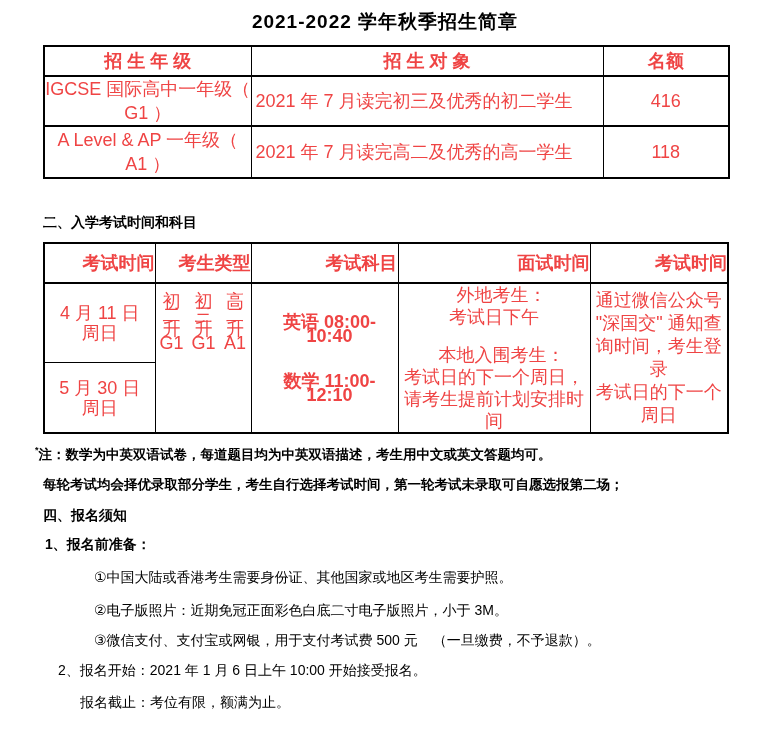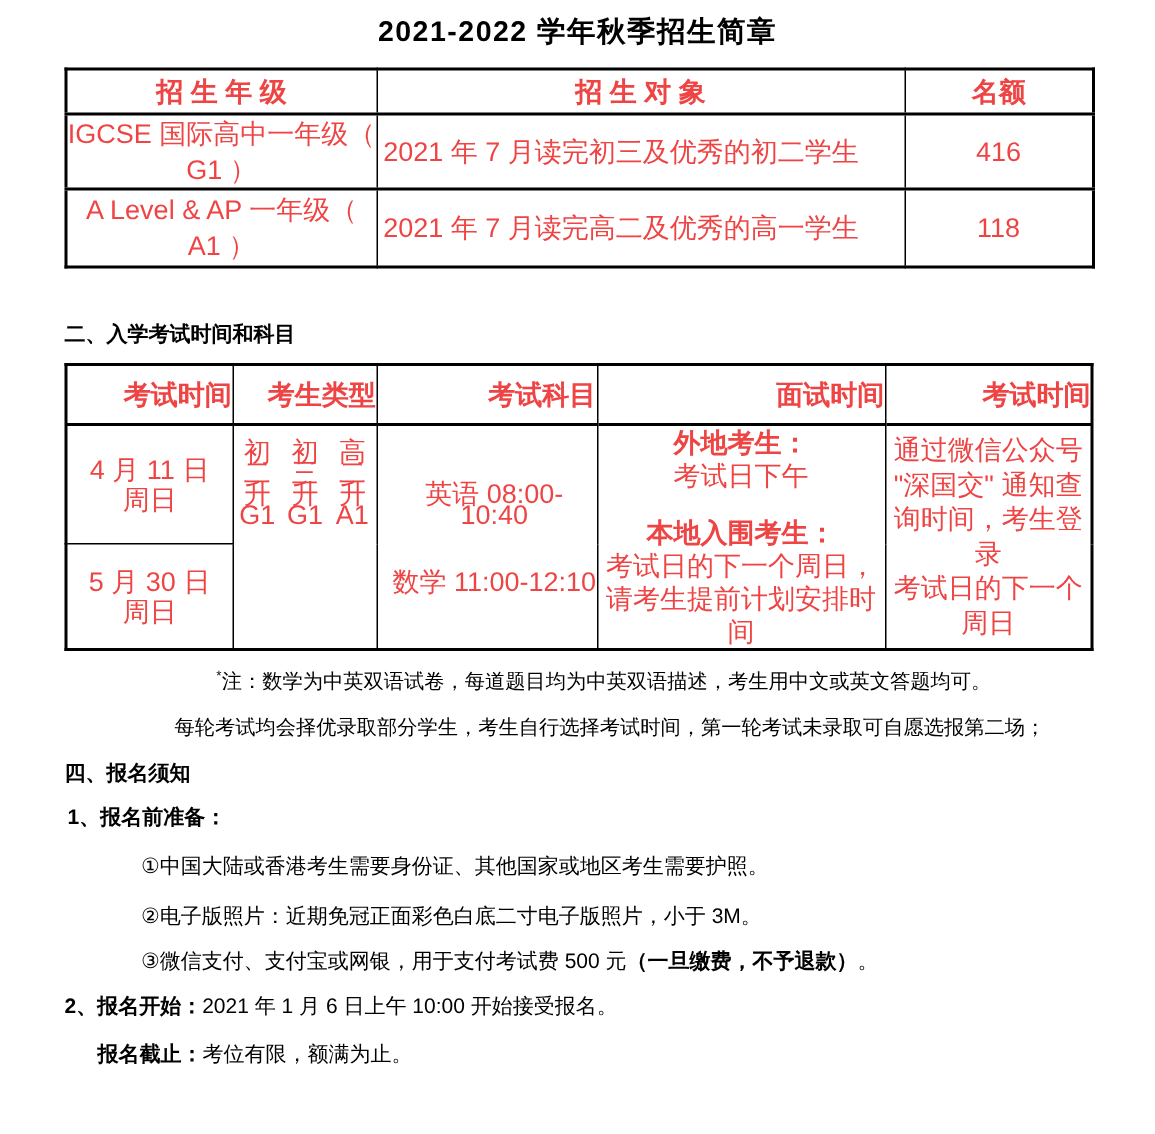--- a/index.html
+++ b/index.html
@@ -44,34 +44,34 @@
   .t2 tr.rowA { height: 69px; }
   .t2 tr.rowB { height: 61px; }
   .t2 td { text-align: center; vertical-align: middle; }
   .date-cell div { line-height: 20px; }
   .types-cell { vertical-align: top; }
   .types-wrap {
     display: flex; flex-direction: row; justify-content: space-evenly;
     height: 128px;
   }
   .types-wrap div { line-height: 14px; }
-  .subjects-cell { vertical-align: top; text-align: left; padding-left: 10px; }
+  .subjects-cell { vertical-align: top; text-align: left; padding-left: 10px; font-weight: bold; }
   .subjects-wrap {
     display: flex; flex-direction: column; justify-content: center;
     gap: 31px; height: 128px;
   }
   .subjects-wrap div { line-height: 14px; }
   .interview-cell div { line-height: 22px; }
   .interview-cell .gap { margin-top: 16px; }
   .results-cell div { line-height: 23px; }
-  .b { font-weight: bold; }
+  .b { font-weight: normal; padding-left: 15px; }
 
   p { margin: 0; }
   .note {
-    margin-left: 43px; font-size: 13.5px; font-weight: normal; line-height: 14px; text-align: center;
+    margin-left: 43px; font-size: 13.5px; font-weight: bold; line-height: 14px;
   }
   .note1 { margin-top: 9px; margin-left: 35px; }
   .note2, .note3 { margin-top: 16px; }
   sup.star { font-size: 9px; }
 
   .item-label { margin: 15px 0 0 45px; font-size: 14px; font-weight: bold; line-height: 14px; }
   .point { margin: 19px 0 0 94px; font-size: 14px; line-height: 14px; }
   .point3 { margin-top: 16px; }
   .item2 { margin: 16px 0 0 43px; font-size: 14px; line-height: 14px; }
   .deadline { margin: 18px 0 0 65px; font-size: 14px; line-height: 14px; }

